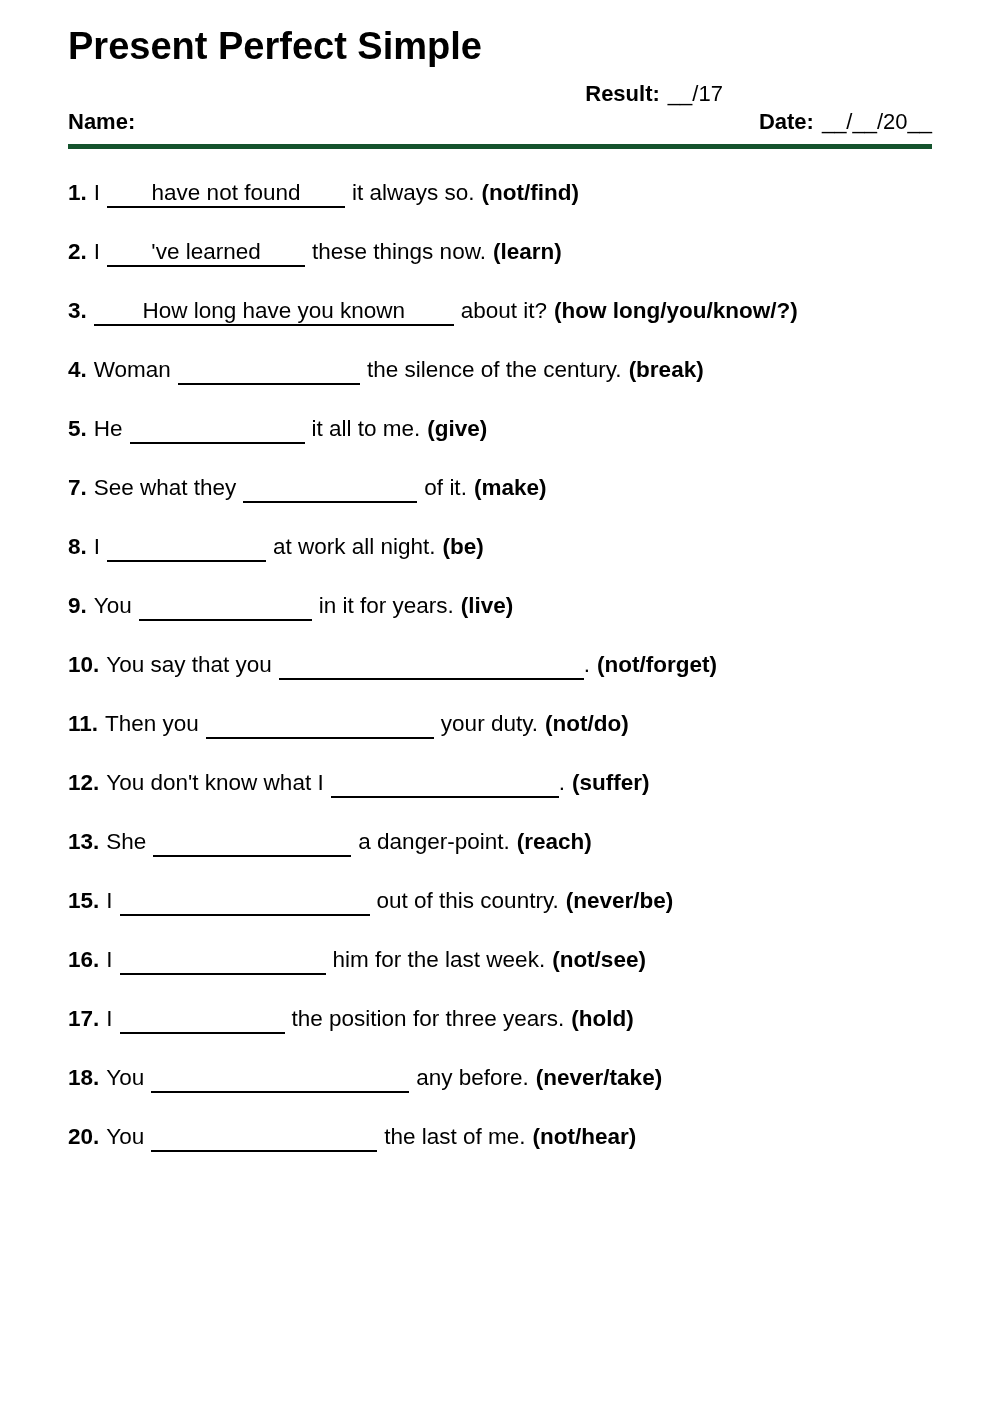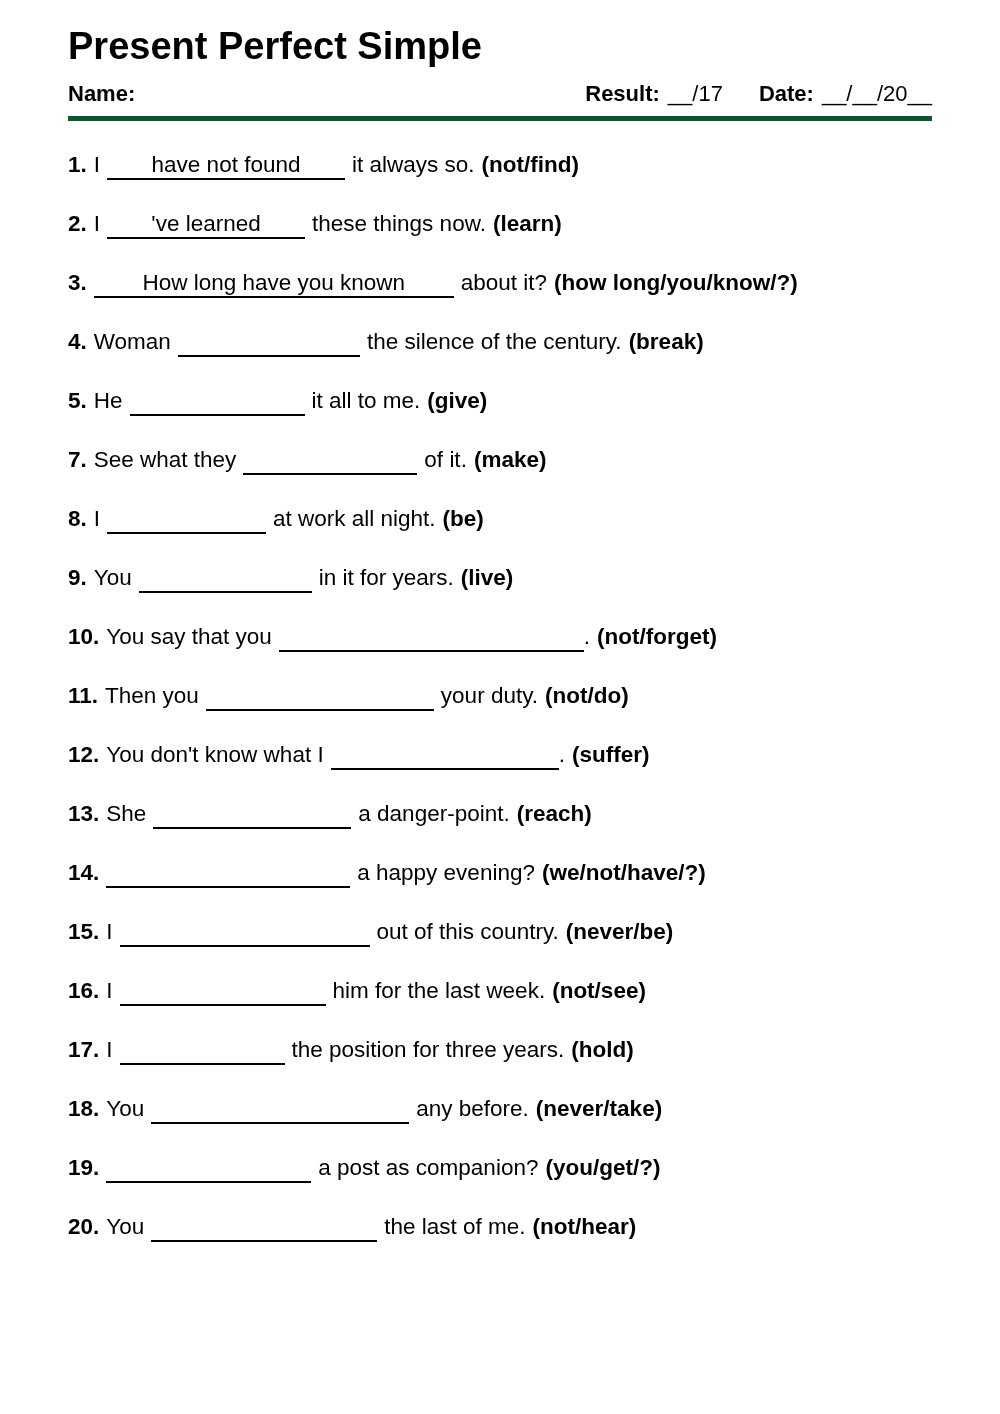--- a/index.html
+++ b/index.html
@@ -27,21 +27,21 @@
   .meta-row {
     display: flex;
     justify-content: space-between;
     align-items: flex-end;
     font-size: 22px;
     padding-bottom: 9px;
     border-bottom: 5px solid #14532d;
   }
   .meta-right { display: flex; justify-content: center; }
   .meta-group { white-space: nowrap; }
-  .meta-group + .meta-group { margin-left: 36px; }
+  .meta-group + .meta-group { margin-left: 36px; margin-top: 28px; }
   .b { font-weight: 700; margin-right: 8px; }
   .list { padding-top: 31px; }
   .item {
     font-size: 22.5px;
     line-height: 26px;
     height: 26px;
     margin-bottom: 33px;
     white-space: nowrap;
   }
   .num  { font-weight: 700; margin-right: 7px; }
@@ -90,27 +90,25 @@
   <div class="item"><span class="num">9.</span><span class="pre">You</span><span class="blank" style="width: 173px;"><span class="answer">&nbsp;</span></span><span class="post">in it for years.</span><span class="hint">(live)</span></div>
 
   <div class="item"><span class="num">10.</span><span class="pre">You say that you</span><span class="blank tight" style="width: 305px;"><span class="answer">&nbsp;</span></span><span class="post">.</span><span class="hint">(not/forget)</span></div>
 
   <div class="item"><span class="num">11.</span><span class="pre">Then you</span><span class="blank" style="width: 228px;"><span class="answer">&nbsp;</span></span><span class="post">your duty.</span><span class="hint">(not/do)</span></div>
 
   <div class="item"><span class="num">12.</span><span class="pre">You don't know what I</span><span class="blank tight" style="width: 228px;"><span class="answer">&nbsp;</span></span><span class="post">.</span><span class="hint">(suffer)</span></div>
 
   <div class="item"><span class="num">13.</span><span class="pre">She</span><span class="blank" style="width: 198px;"><span class="answer">&nbsp;</span></span><span class="post">a danger-point.</span><span class="hint">(reach)</span></div>
 
-  <div class="item"><span class="num">14.</span><span class="blank" style="width: 244px;"><span class="answer">&nbsp;</span></span><span class="post">a happy evening?</span><span class="hint">(we/not/have/?)</span></div>
 
   <div class="item"><span class="num">15.</span><span class="pre">I</span><span class="blank" style="width: 250px;"><span class="answer">&nbsp;</span></span><span class="post">out of this country.</span><span class="hint">(never/be)</span></div>
 
   <div class="item"><span class="num">16.</span><span class="pre">I</span><span class="blank" style="width: 206px;"><span class="answer">&nbsp;</span></span><span class="post">him for the last week.</span><span class="hint">(not/see)</span></div>
 
   <div class="item"><span class="num">17.</span><span class="pre">I</span><span class="blank" style="width: 165px;"><span class="answer">&nbsp;</span></span><span class="post">the position for three years.</span><span class="hint">(hold)</span></div>
 
   <div class="item"><span class="num">18.</span><span class="pre">You</span><span class="blank" style="width: 258px;"><span class="answer">&nbsp;</span></span><span class="post">any before.</span><span class="hint">(never/take)</span></div>
 
-  <div class="item"><span class="num">19.</span><span class="blank" style="width: 205px;"><span class="answer">&nbsp;</span></span><span class="post">a post as companion?</span><span class="hint">(you/get/?)</span></div>
 
   <div class="item"><span class="num">20.</span><span class="pre">You</span><span class="blank" style="width: 226px;"><span class="answer">&nbsp;</span></span><span class="post">the last of me.</span><span class="hint">(not/hear)</span></div>
 </main>
 </div>
 
 </body></html>

